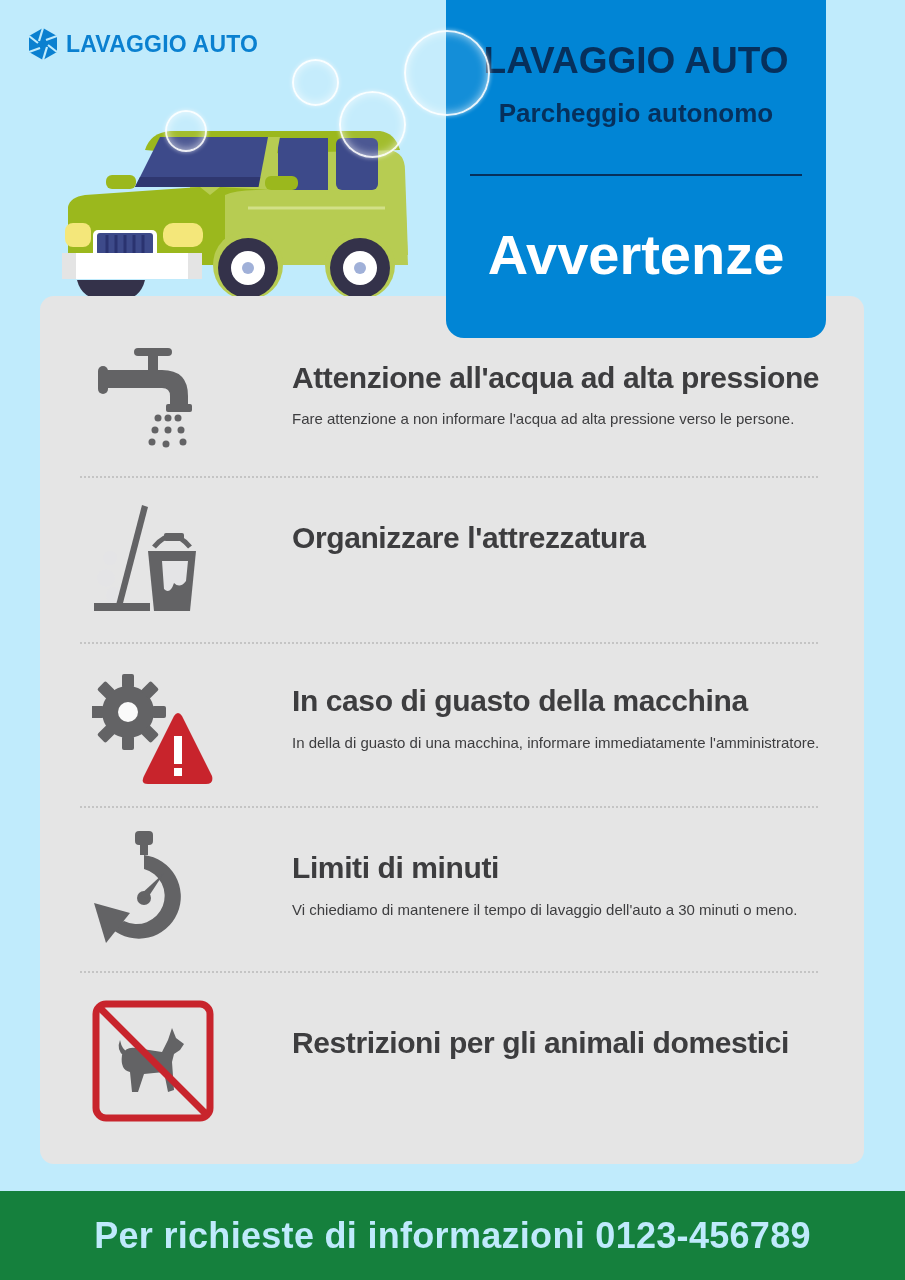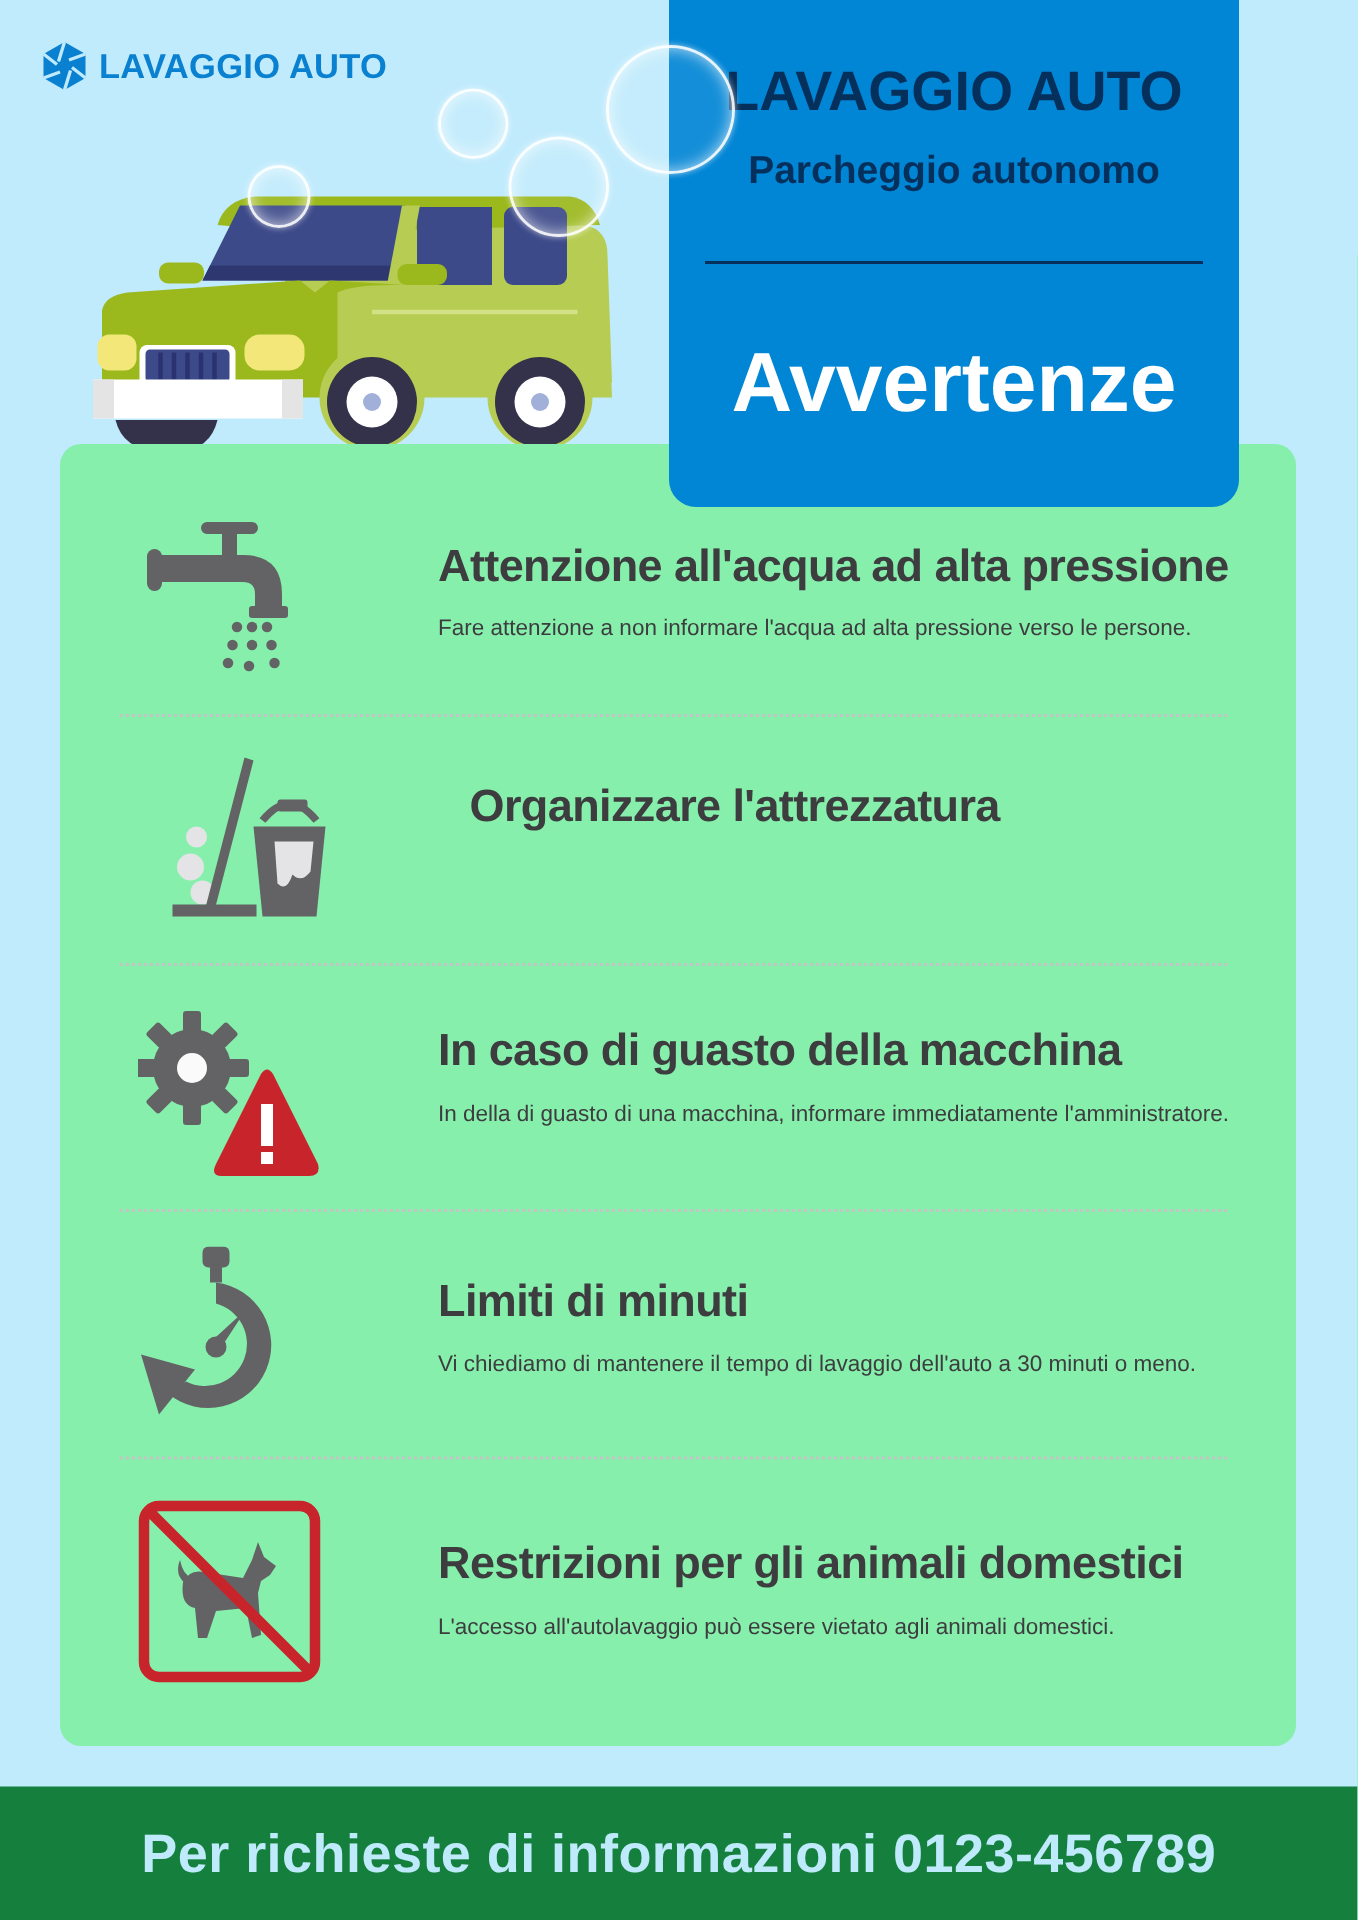--- a/index.html
+++ b/index.html
@@ -39,21 +39,21 @@
   }
   .title-rule {
     position: absolute; left: 24px; right: 24px; top: 174px; height: 2px; background: #06305c;
   }
   .title-warn {
     position: absolute; left: 0; right: 0; top: 222px;
     font-weight: bold; font-size: 56px; color: #ffffff;
   }
   .card {
     position: absolute; left: 40px; top: 296px; width: 824px; height: 868px;
-    background: #86efac; border-radius: 14px;
+    background: #e5e5e5; border-radius: 14px;
   }
   .title-panel { z-index: 2; }
   .card { z-index: 1; }
   .item {
     position: absolute; left: 0; width: 824px; height: 150px;
   }
   .item-icon { position: absolute; left: 52px; width: 125px; height: 125px; }
   .item-title {
     position: absolute; left: 252px; font-weight: bold; font-size: 30px; color: #3d3d3f;
     white-space: nowrap; letter-spacing: -0.4px;
@@ -169,21 +169,21 @@
         <circle cx="60" cy="94" r="3.5"></circle>
           <circle cx="74" cy="96" r="3.5"></circle>
           <circle cx="91" cy="94" r="3.5"></circle>
       </g>
     </svg>
     <div class="item-title" style="top:35px;">Attenzione all'acqua ad alta pressione</div>
     <div class="item-desc" style="top:84px;">Fare attenzione a non informare l'acqua ad alta pressione verso le persone.</div>
   </div>
   <div class="divider" style="top:180px;"></div>
 
-  <div class="item" style="top:195px;margin-left:21px;">
+  <div class="item" style="top:195px;">
     <svg class="item-icon" style="top:12px;" viewBox="0 0 125 125">
       <circle cx="18" cy="55" r="7" fill="#e4e4e6"></circle>
       <circle cx="14" cy="75" r="9" fill="#e4e4e6"></circle>
       <circle cx="22" cy="92" r="8" fill="#e4e4e6"></circle>
       <polygon points="50,2 56,4 30,104 24,102" fill="#636365"></polygon>
       <rect x="2" y="100" width="56" height="8" fill="#636365"></rect>
       <path d="M62 44 Q80 22 98 44" stroke="#636365" stroke-width="5" fill="none"></path>
       <rect x="72" y="30" width="20" height="8" rx="2" fill="#636365"></rect>
       <polygon points="56,48 104,48 98,108 62,108" fill="#636365"></polygon>
       <path d="M70 58 L96 58 L94 78 Q88 86 82 80 Q78 92 72 86 Z" fill="#e4e4e6"></path>
@@ -236,19 +236,18 @@
   <div class="item" style="top:690px;padding-left:36px;">
     <svg class="item-icon" style="top:14px;" viewBox="0 0 125 125">
       <rect x="4" y="4" width="114" height="114" rx="10" fill="none" stroke="#c8242c" stroke-width="7"></rect>
       <g fill="#636365">
         <path d="M30 55 Q34 46 44 48 L70 52 L76 40 L80 28 L84 38 L92 44 L88 50 L82 54 L80 62 L82 90 L76 92 L72 72 L52 74 L46 92 L40 92 L38 72 Q28 70 30 55 Z"></path>
         <path d="M32 56 Q24 50 28 40 Q30 50 36 52 Z"></path>
       </g>
       <line x1="8" y1="8" x2="114" y2="114" stroke="#c8242c" stroke-width="7"></line>
     </svg>
     <div class="item-title" style="top:40px;">Restrizioni per gli animali domestici</div>
-    <div class="item-desc" style="top:90px;">L'accesso all'autolavaggio può essere vietato agli animali domestici.</div>
   </div>
 </div>
 
 <div class="footer">
   <span class="footer-text">Per richieste di informazioni 0123-456789</span>
 </div>
 
 </body></html>

